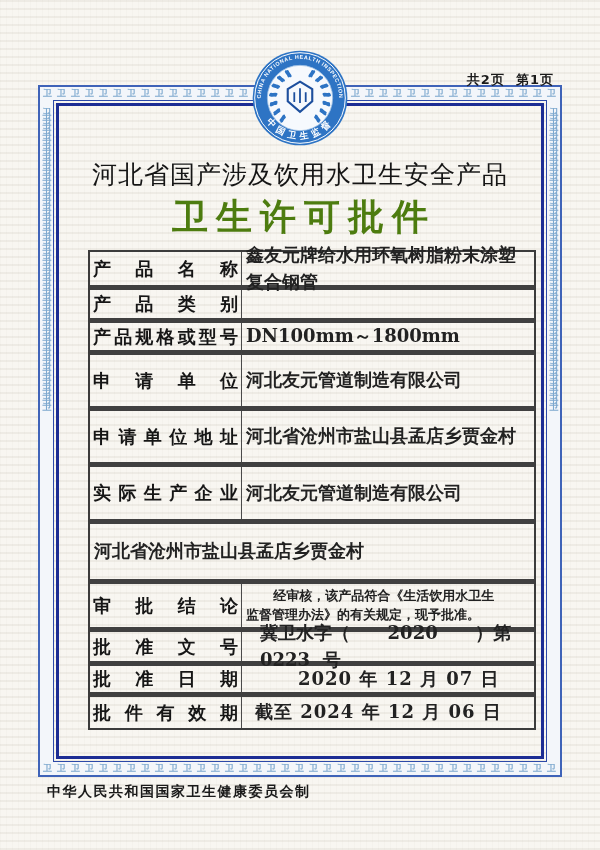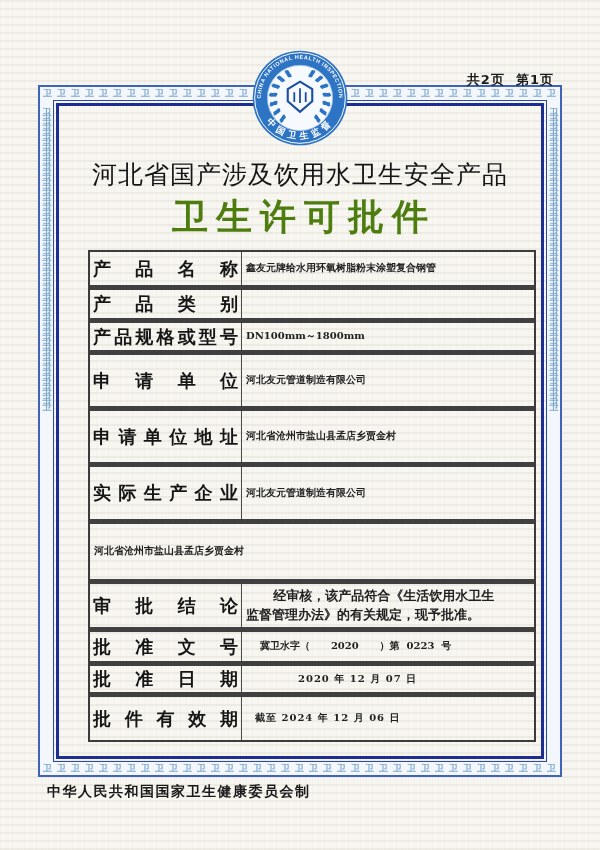--- a/index.html
+++ b/index.html
@@ -48,32 +48,32 @@
   }
   
   .doc-table{
     position:absolute;left:88px;top:250px;width:448px;z-index:2;
     border:2px solid #3c3c3c;box-sizing:border-box;background:transparent;
   }
   .trow{display:flex;border-top:5px solid #404040;box-sizing:border-box;}
   .trow:first-child{border-top:none;}
   .r1{height:33px}.r2{height:33px}.r3{height:32px}
   .r4{height:56px}.r5{height:56px}.r6{height:57px}.r7{height:60px}
-  .r8{height:48px}.r9{height:34px}.r10{height:31px}.r11{height:48px}
+  .r8{height:48px}.r9{height:34px}.r10{height:31px}.r11{height:36px}
   .tlabel{
     width:152px;flex:0 0 152px;border-right:1px solid #4a4a4a;box-sizing:border-box;
     display:flex;align-items:center;padding:0 3px;
   }
   .tlabel span{
     flex:1;font-weight:bold;font-size:18px;color:#161616;
     text-align:justify;text-align-last:justify;
   }
   .tvalue{
     flex:1;display:flex;align-items:center;box-sizing:border-box;
-    font-family:"DejaVu Serif",serif;font-weight:bold;font-size:10px;color:#222;
+    font-family:"DejaVu Serif",serif;font-weight:bold;font-size:18px;color:#222;
     padding:0 4px;white-space:pre-wrap;line-height:1.45;
   }
   .v8{font-size:13px;padding-right:10px;}
   .v9{padding-left:18px;}
   .v10{padding-left:56px;letter-spacing:1px;}
   .v11{padding-left:13px;letter-spacing:1px;}
   .footer{
     position:absolute;left:47px;top:783px;z-index:2;
     font-size:14px;font-weight:bold;letter-spacing:1.5px;color:#1a1a1a;
   }

